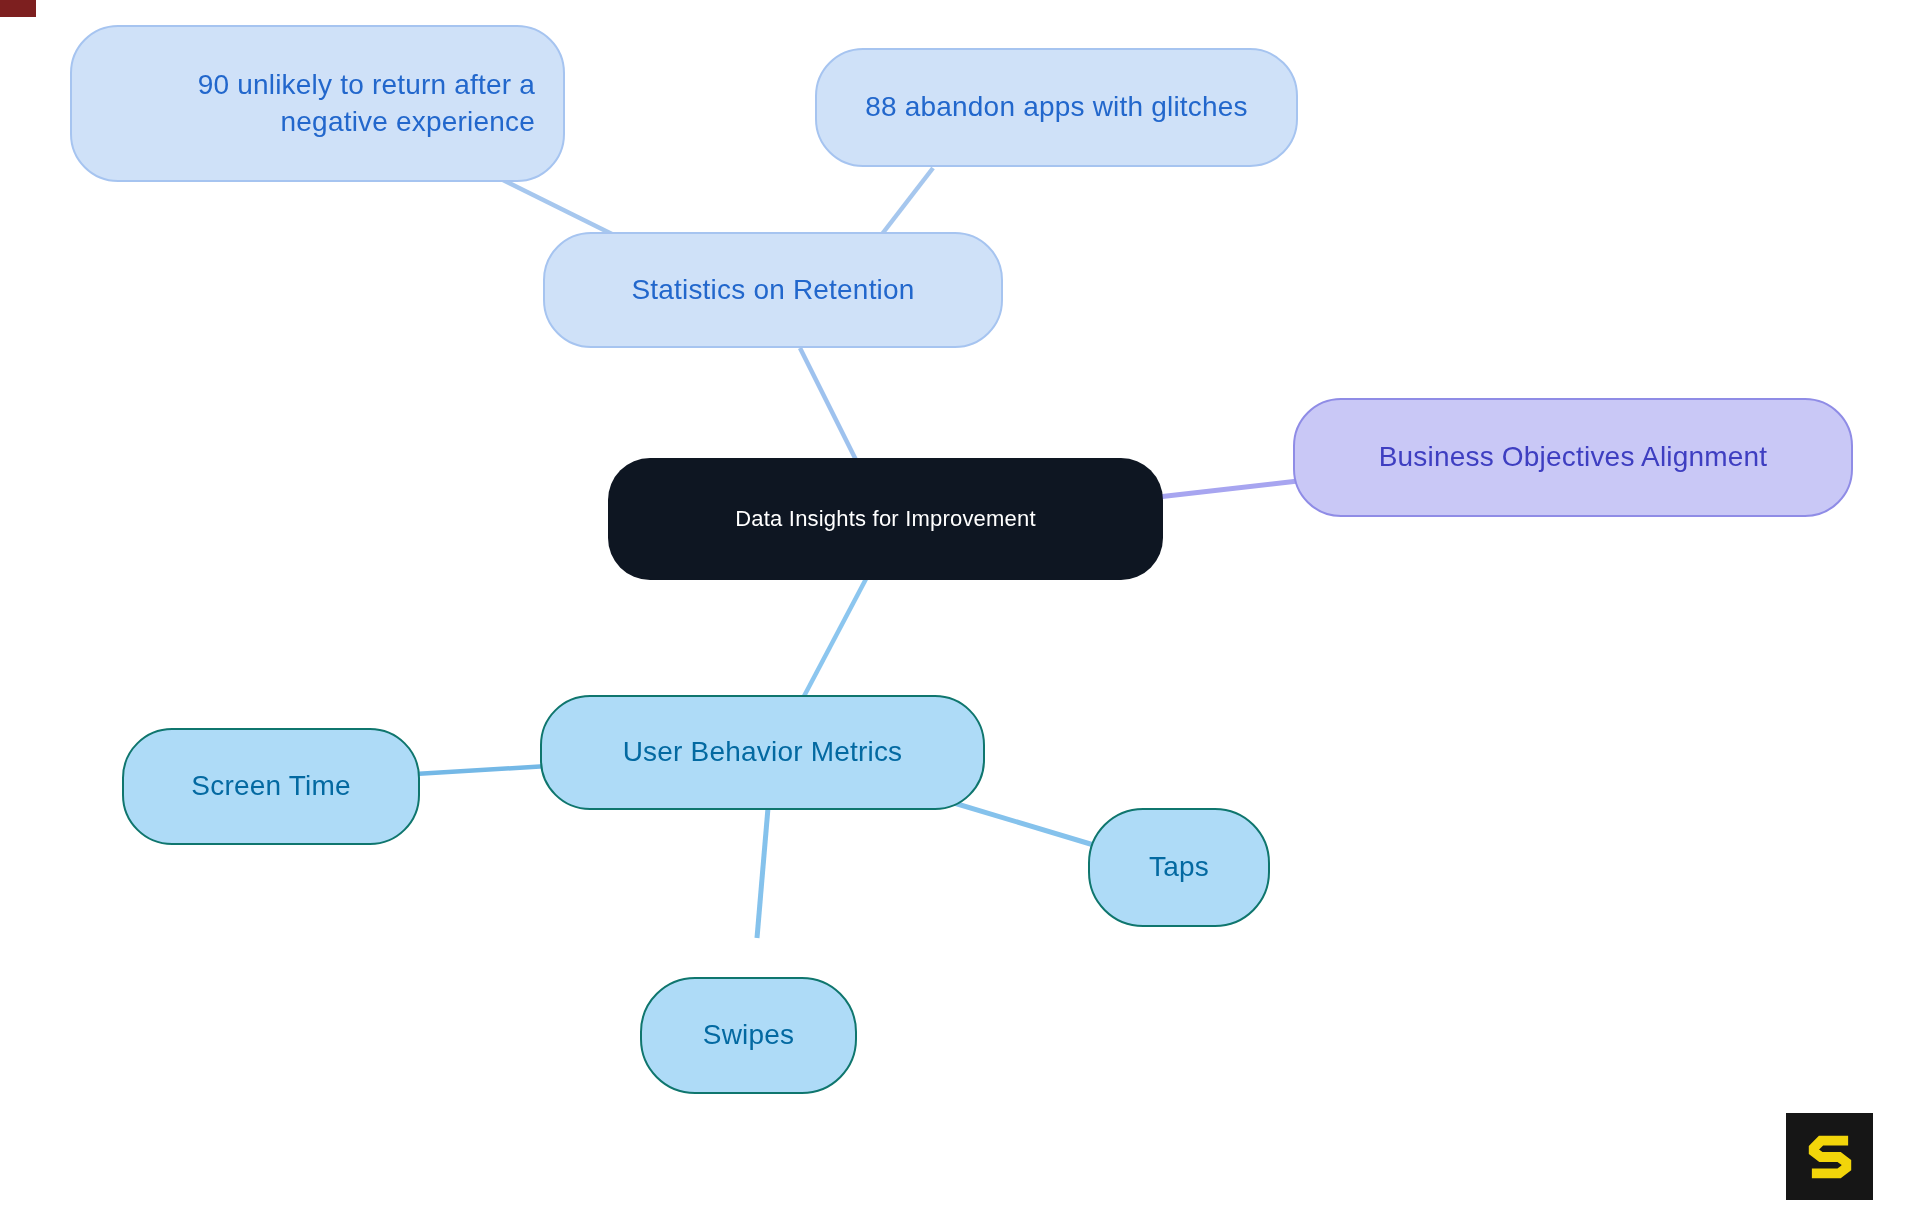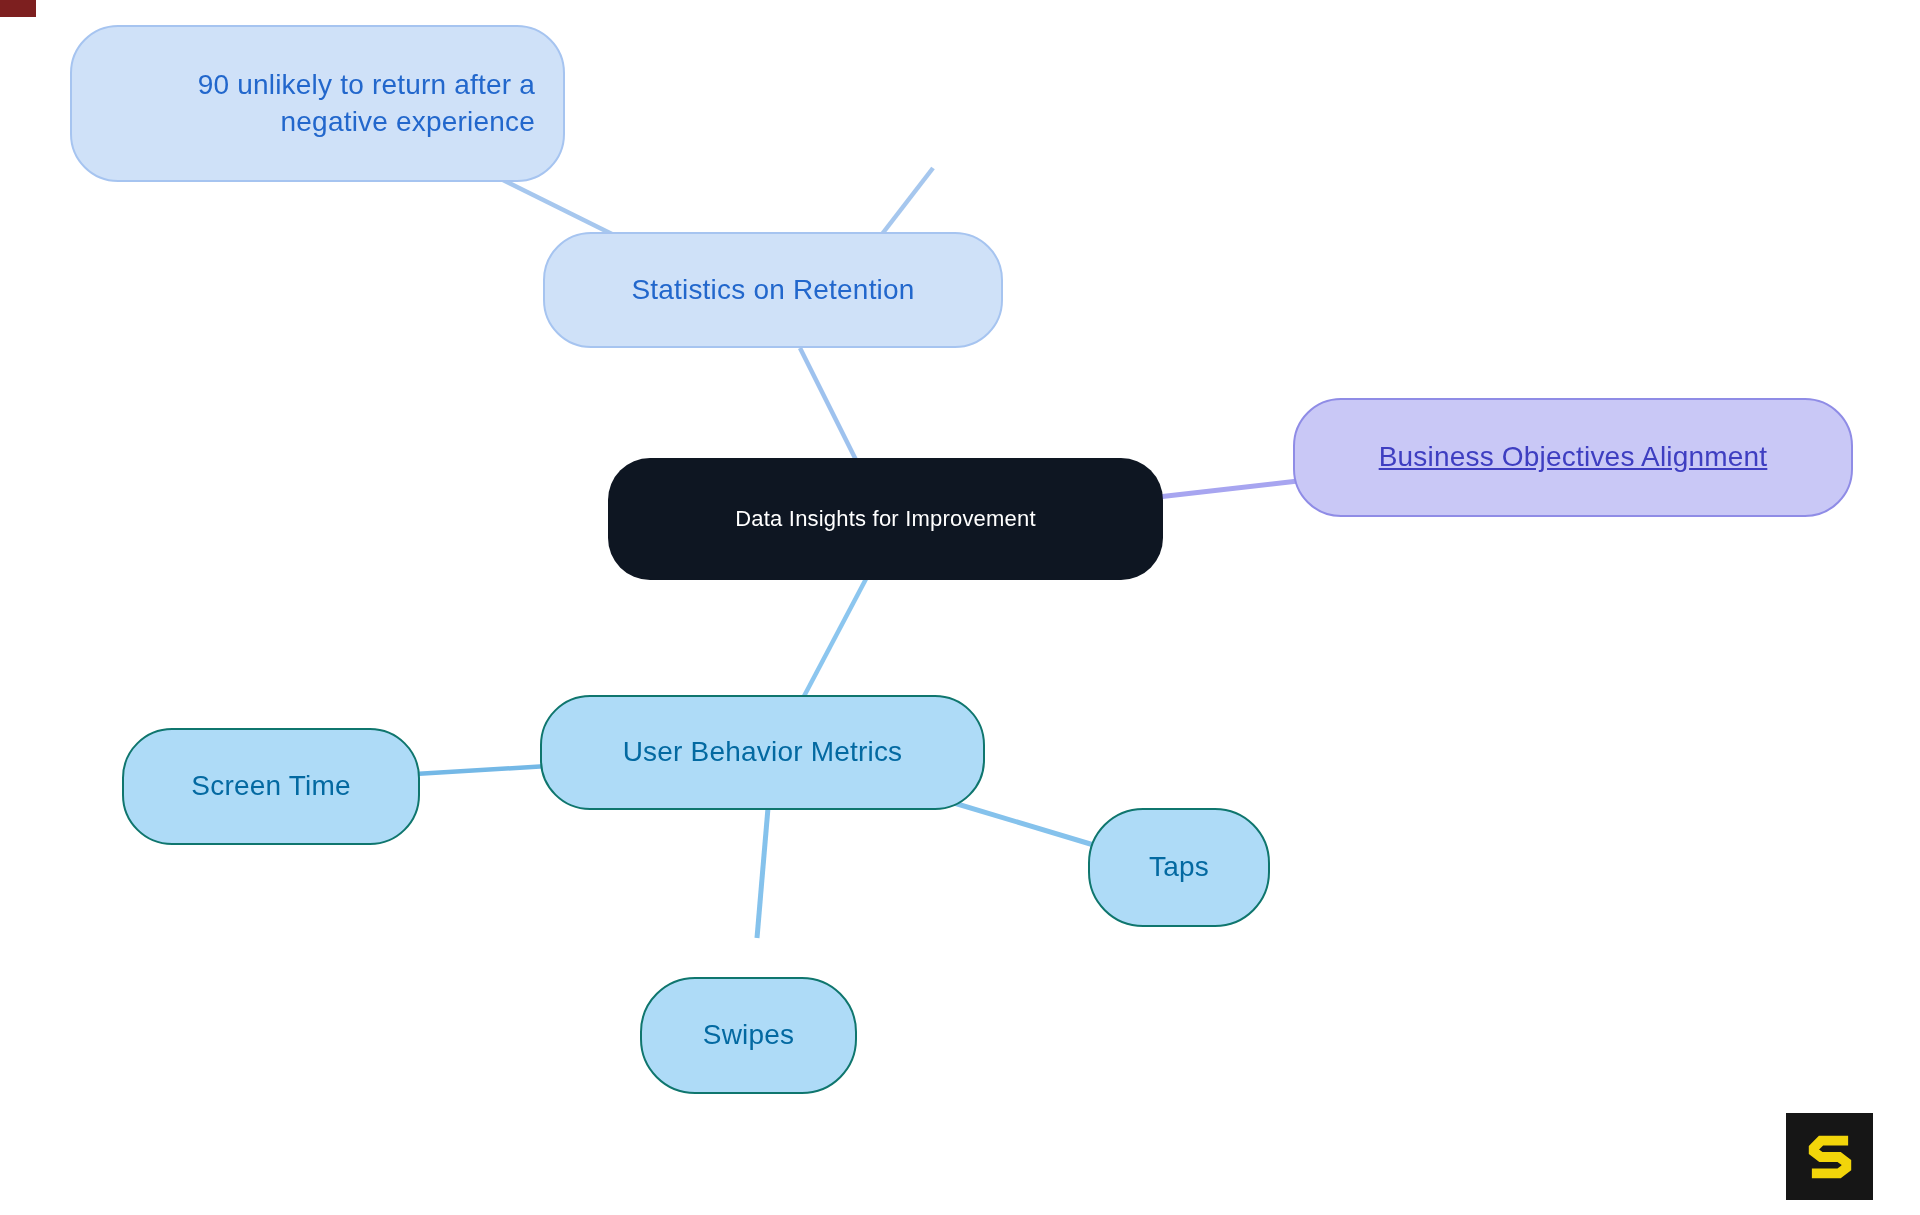--- a/index.html
+++ b/index.html
@@ -71,30 +71,33 @@
     <line x1="867" y1="577" x2="802" y2="700" stroke="#8cc6ef" stroke-width="4.5"></line>
     <line x1="415" y1="774" x2="548" y2="766" stroke="#74b8e6" stroke-width="4.5"></line>
     <line x1="944" y1="800" x2="1097" y2="846" stroke="#85c2ec" stroke-width="5"></line>
     <line x1="768" y1="808" x2="757" y2="938" stroke="#85c2ec" stroke-width="5"></line>
   </svg>
 
   <div class="node node-pale" style="left:70px; top:25px; width:495px; height:157px; padding:0 28px;text-align:right;">
     <span>90 unlikely to return after a negative experience</span>
   </div>
 
+  <div class="node node-pale" style="left:815px; top:48px; width:483px; height:119px; padding:0 26px;">
+    <span>88 abandon apps with glitches</span>
+  </div>
 
   <div class="node node-pale" style="left:543px; top:232px; width:460px; height:116px; padding:16px 26px;">
     <span>Statistics on Retention</span>
   </div>
 
   <div class="node node-central" style="left:608px; top:458px; width:555px; height:122px; padding:0 30px;">
     <span>Data Insights for Improvement</span>
   </div>
 
-  <div class="node node-purple" style="left:1293px; top:398px; width:560px; height:119px; padding:0 28px;text-decoration:underline;">
+  <div class="node node-purple" style="left:1293px; top:398px; width:560px; height:119px; padding:0 28px;">
     <span>Business Objectives Alignment</span>
   </div>
 
   <div class="node node-sky" style="left:540px; top:695px; width:445px; height:115px; padding:0 26px;">
     <span>User Behavior Metrics</span>
   </div>
 
   <div class="node node-sky" style="left:122px; top:728px; width:298px; height:117px; padding:0 24px;">
     <span>Screen Time</span>
   </div>

